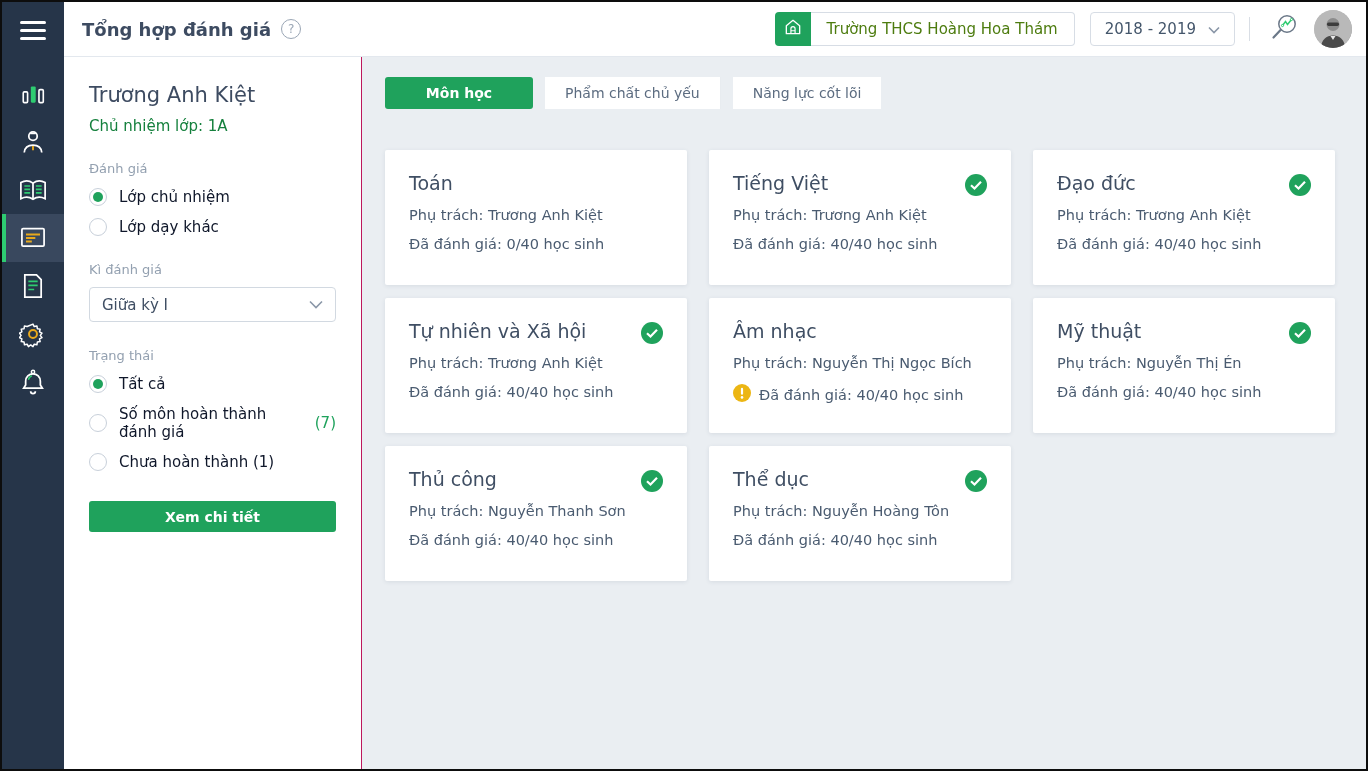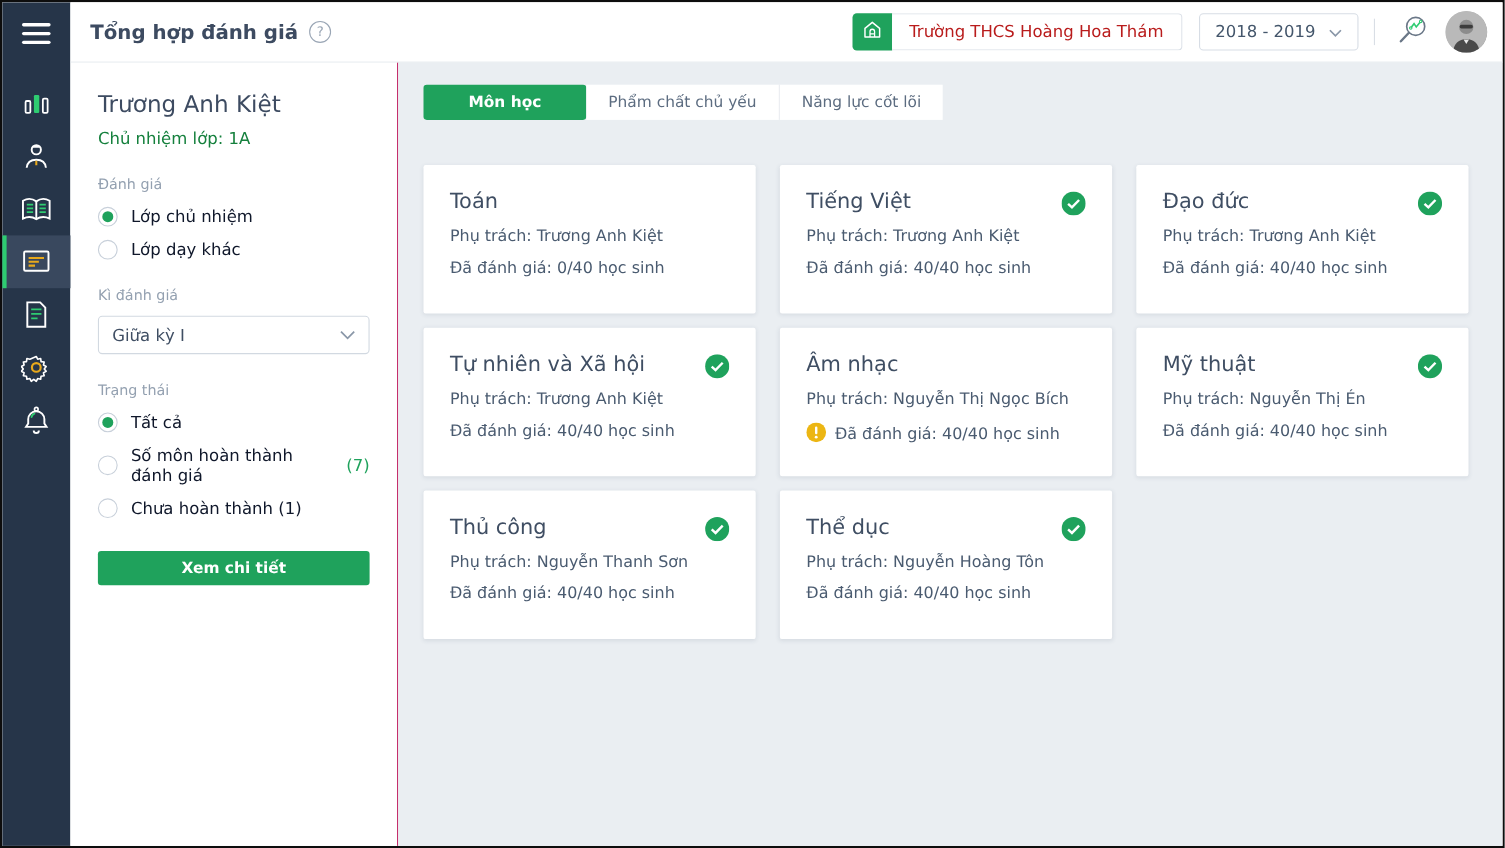--- a/index.html
+++ b/index.html
@@ -18,21 +18,21 @@
   .rail-item svg { display:block; }
 
   
   .content { flex:1; display:flex; flex-direction:column; min-width:0; }
 
   .topbar { height:55px; background:#fff; border-bottom:1px solid #e3e8ee; display:flex; align-items:center; padding:0 14px 0 18px; flex-shrink:0; }
   .page-title { font-size:18px; color:#3d4b61; }
   .help { width:20px; height:20px; border:1px solid #9aa6b5; border-radius:50%; color:#9aa6b5; font-size:12px; display:flex; align-items:center; justify-content:center; margin-left:10px; cursor:pointer; }
   .topbar-right { margin-left:auto; display:flex; align-items:center; }
   .home-btn { width:36px; height:34px; background:#1fa25c; border-radius:4px 0 0 4px; display:flex; align-items:center; justify-content:center; cursor:pointer; }
-  .school-box { height:34px; border:1px solid #d7dde5; border-left:none; border-radius:0 4px 4px 0; display:flex; align-items:center; padding:0 16px; font-size:15px; color:#b91c1c; background:#fff; cursor:pointer; }
+  .school-box { height:34px; border:1px solid #d7dde5; border-left:none; border-radius:0 4px 4px 0; display:flex; align-items:center; padding:0 16px; font-size:15px; color:#4d7c0f; background:#fff; cursor:pointer; }
   .year-box { height:34px; border:1px solid #d7dde5; border-radius:4px; display:flex; align-items:center; gap:12px; padding:0 14px; font-size:15px; color:#44566b; margin-left:15px; cursor:pointer; }
   .v-divider { width:1px; height:24px; background:#d9dee5; margin:0 14px; }
   .search-glass { cursor:pointer; display:flex; }
   .avatar { width:38px; height:38px; border-radius:50%; margin-left:12px; overflow:hidden; cursor:pointer; background:linear-gradient(135deg,#cfcfcf,#8f8f8f); position:relative; flex-shrink:0; }
   .avatar svg { position:absolute; left:0; top:0; }
 
   .body { flex:1; display:flex; min-height:0; }
 
   
   .filter-panel { width:298px; background:#fff; border-right:1px solid #be185d; padding:26px 25px 0 25px; flex-shrink:0; }
@@ -43,21 +43,21 @@
   .radio { width:18px; height:18px; border:1px solid #c8d0da; border-radius:50%; position:relative; flex-shrink:0; background:#fff; }
   .radio-row[data-checked="true"] .radio::after { content:""; position:absolute; left:3px; top:3px; width:10px; height:10px; border-radius:50%; background:#1fa25c; }
   .radio-label { font-size:15px; color:#0f172a; }
   .radio-count { font-size:15px; color:#1fa25c; margin-left:4px; }
   .select { margin-top:10px; height:35px; border:1px solid #d2d9e1; border-radius:4px; display:flex; align-items:center; padding:0 12px; font-size:15px; color:#3f4e63; cursor:pointer; background:#fff; }
   .select svg { margin-left:auto; }
   .details-btn { margin-top:30px; width:100%; height:31px; background:#1fa25c; border:none; border-radius:3px; color:#fff; font-size:14px; font-weight:bold; font-family:inherit; cursor:pointer; }
 
   
   .main { flex:1; background:#eaeef2; padding:20px 0 0 23px; overflow:hidden; }
-  .tabs { display:flex; }
+  .tabs { display:flex;gap:12px; }
   .tab { min-width:148px; height:32px; display:flex; align-items:center; justify-content:center; font-size:14px; color:#5c6c80; background:#fff; border-right:1px solid #e8ecf0; padding:0 20px; cursor:pointer; }
   .tab[data-active="true"] { background:#1fa25c; color:#fff; font-weight:bold; border-right:none; border-radius:3px; }
   .tab:last-child { border-right:none; }
 
   .cards { margin-top:41px; display:grid; grid-template-columns:repeat(3,302px); gap:13px 22px; }
   .card { background:#fff; height:135px; border-radius:2px; box-shadow:0 1px 4px rgba(40,60,90,.10); padding:22px 24px 0 24px; position:relative; cursor:pointer; }
   .card-title { font-size:19px; color:#3f4e63; font-weight:400; }
   .card-line { font-size:14.5px; color:#4a5b70; margin-top:13px; display:flex; align-items:center; gap:8px; }
   .status-badge { position:absolute; right:24px; top:24px; display:none; }
   .card[data-status="done"] .status-badge { display:block; }

